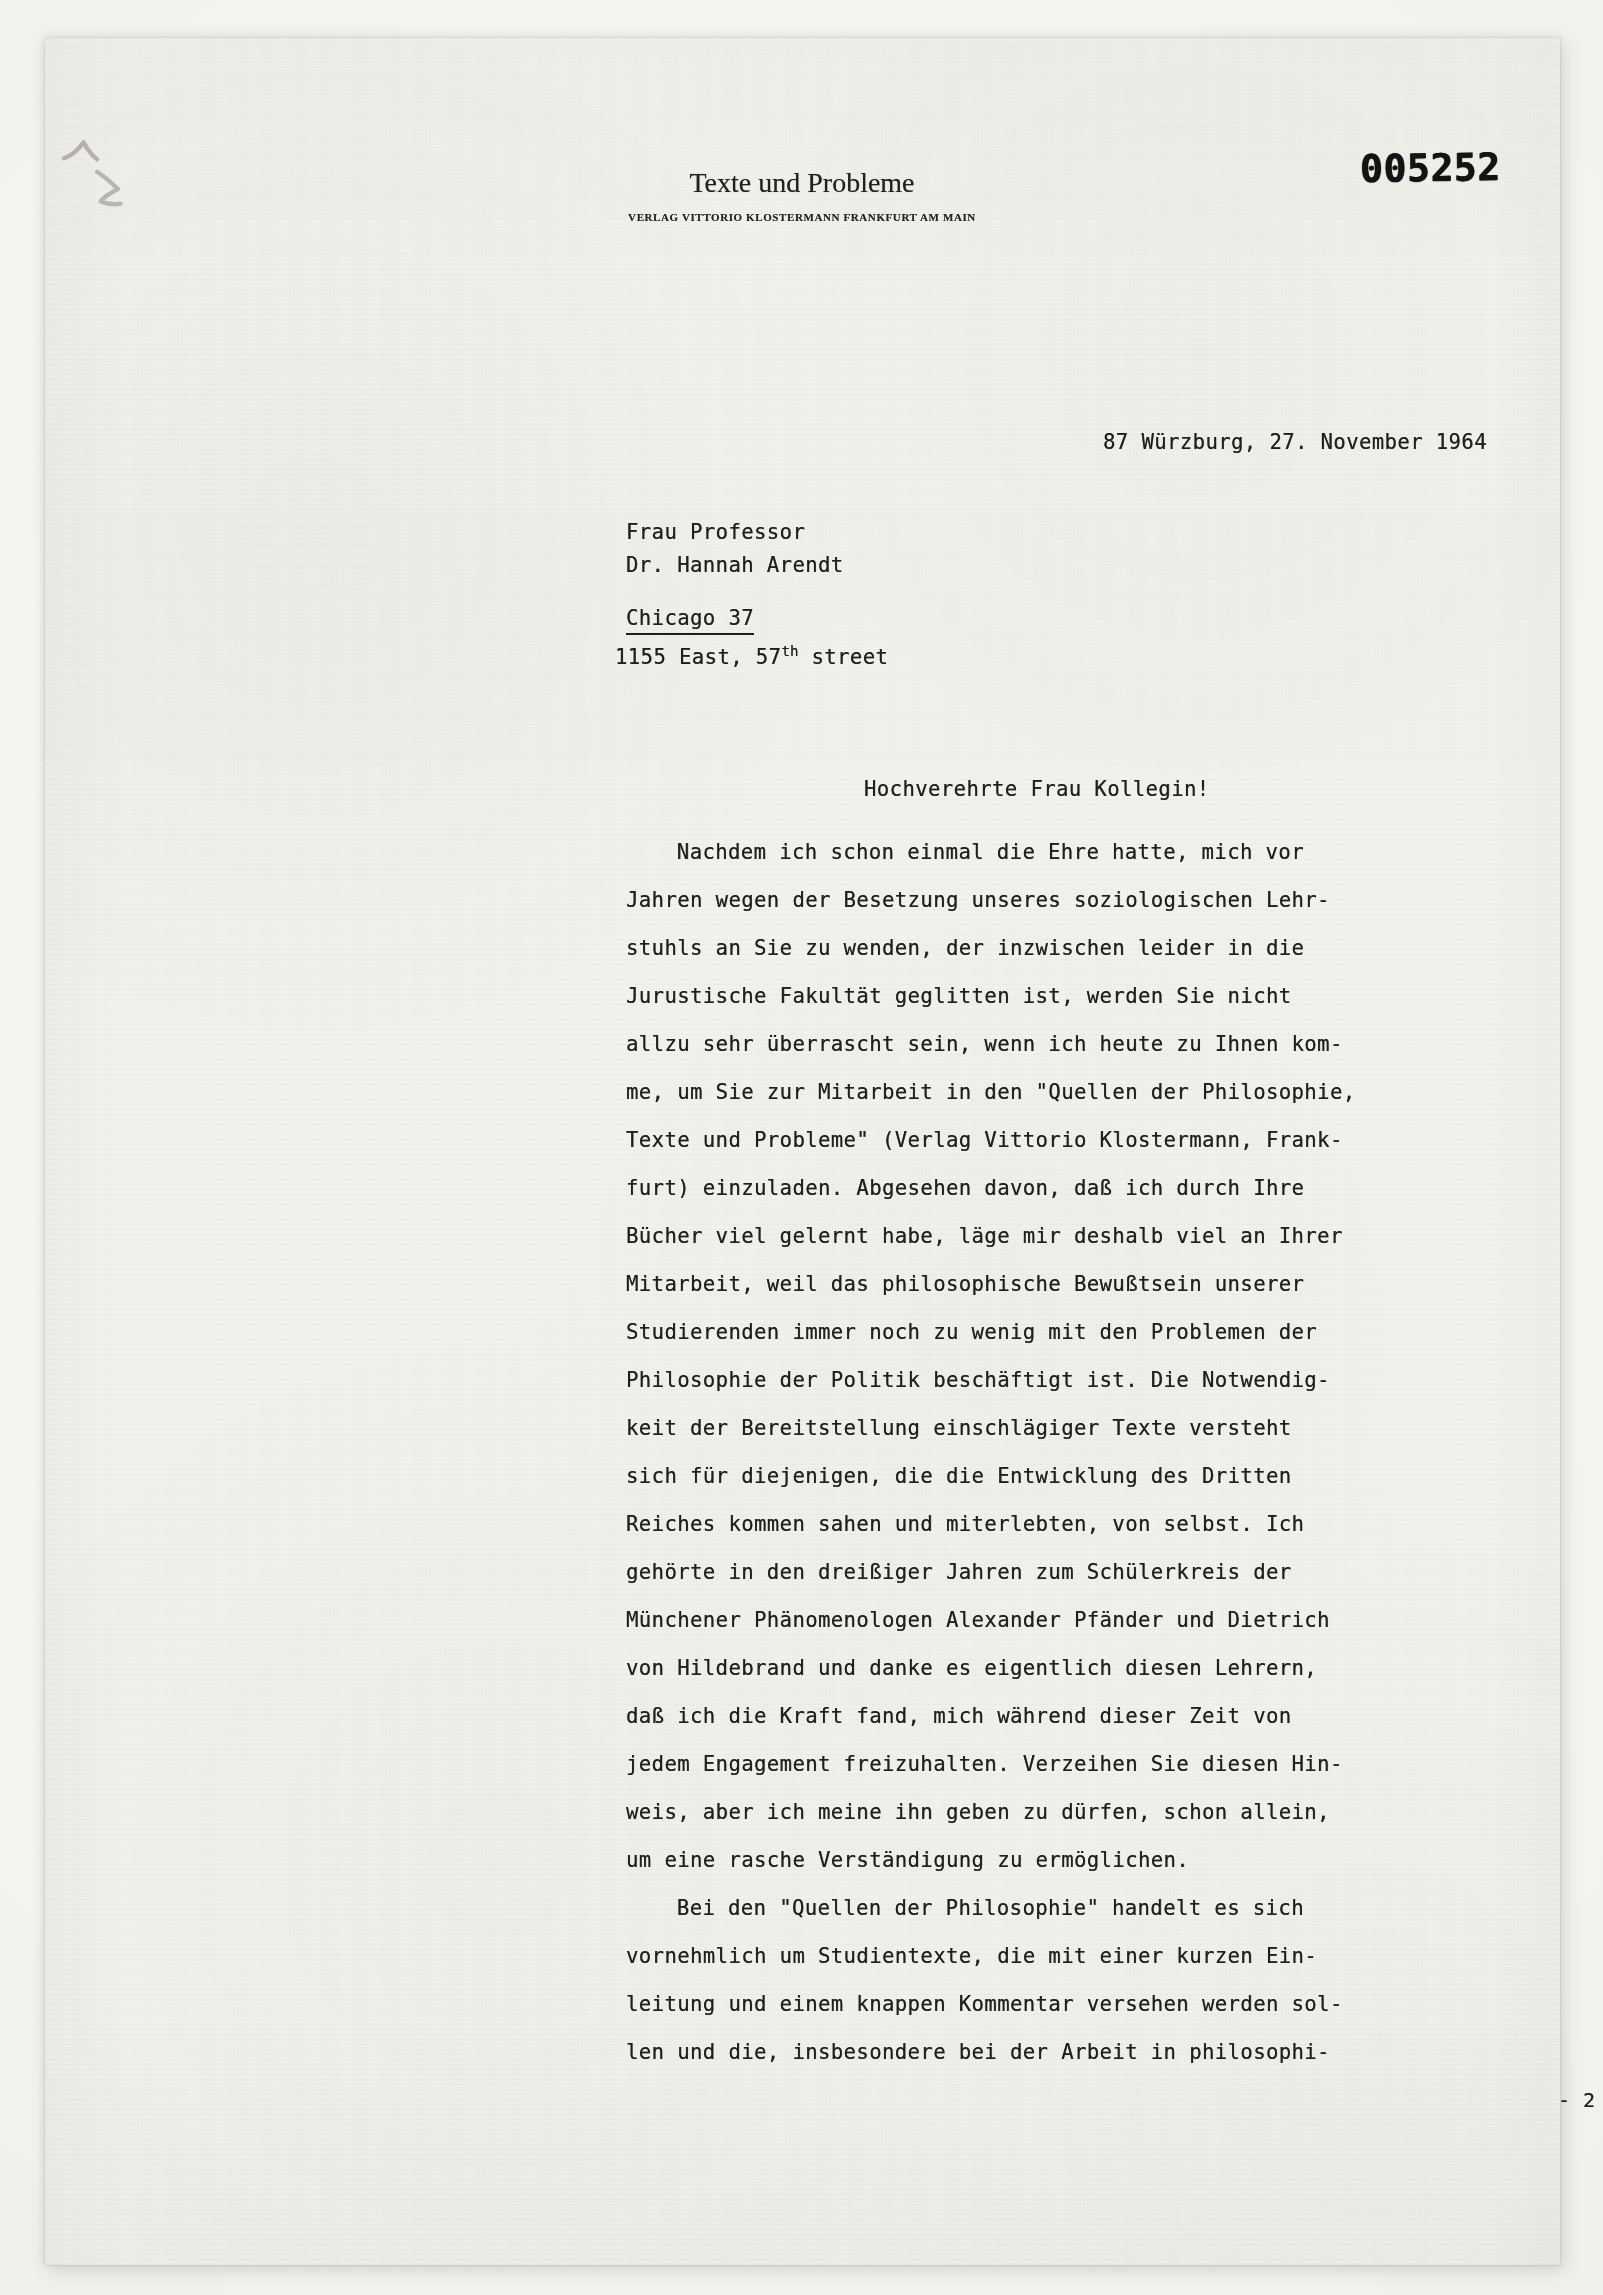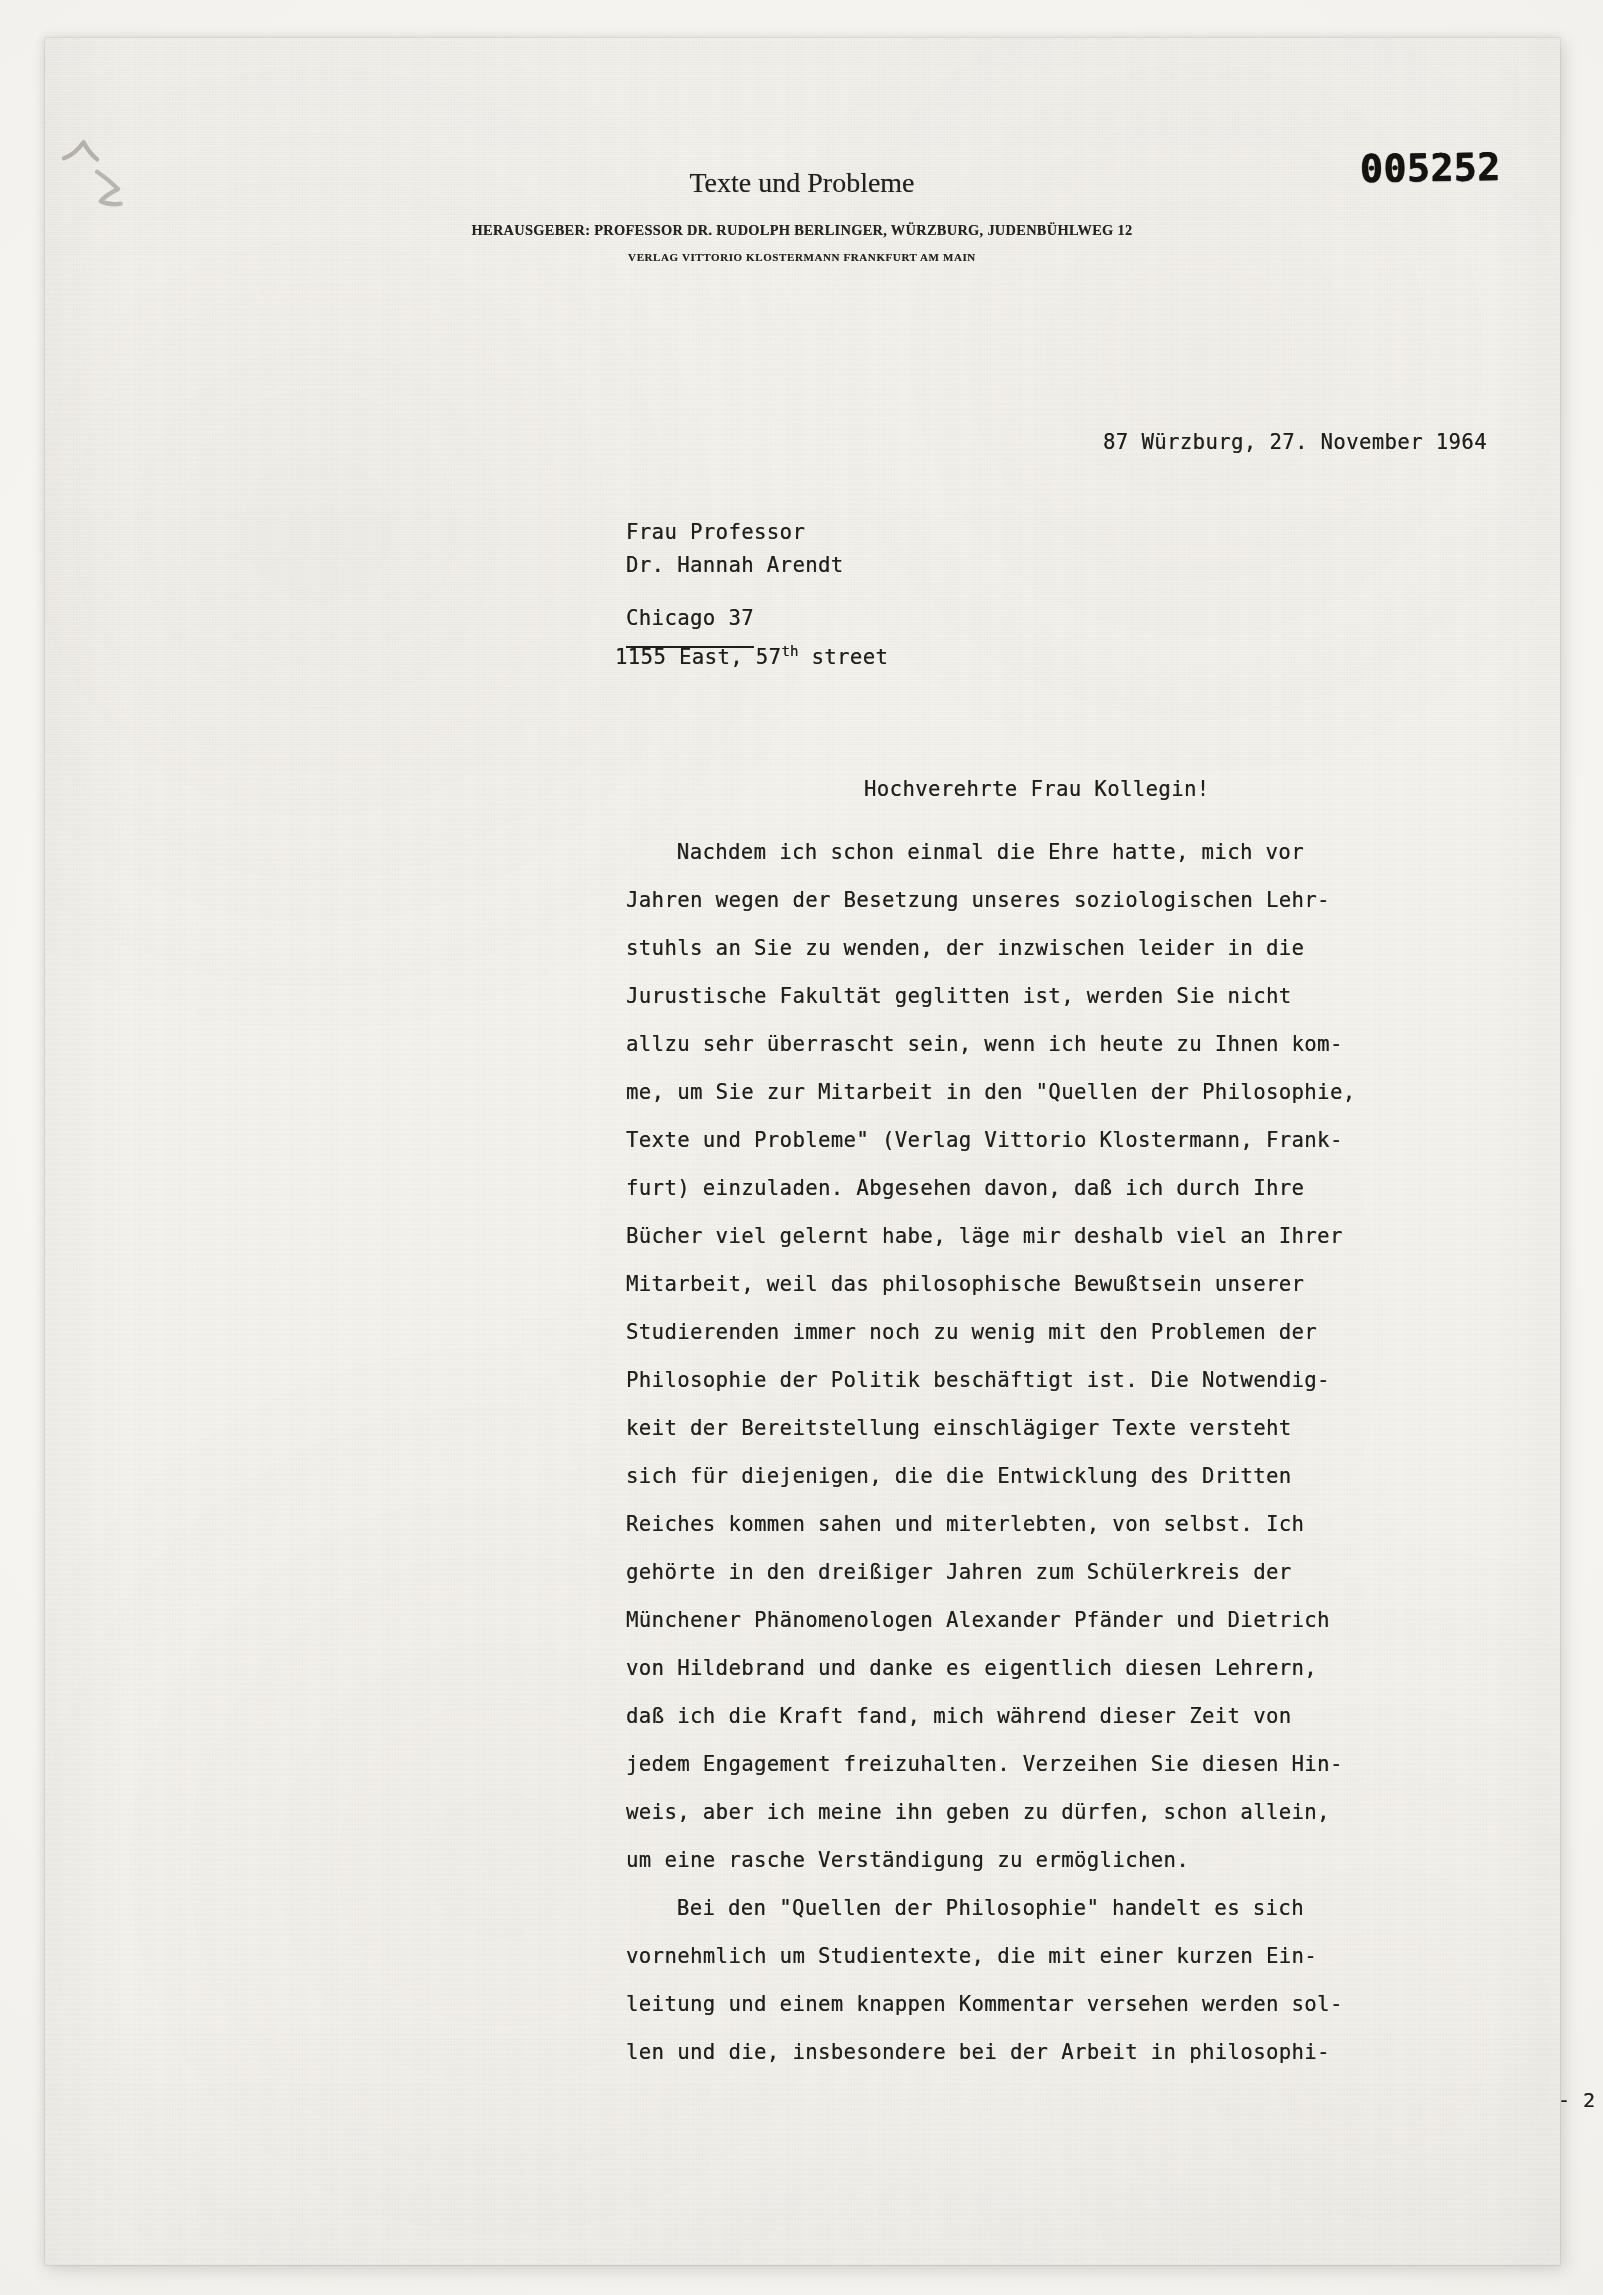--- a/index.html
+++ b/index.html
@@ -197,21 +197,21 @@
   }
 
   .addr .tline { height: 33px; }
 
   .city {
     position: absolute;
     left: 313px;
     top: 606px;
     white-space: pre;
     border-bottom: 2.5px solid #201f1d;
-    padding-bottom: 16px;
+    padding-bottom: 3px;
     display: inline-block;
     text-align: right;
   }
 
   .street {
     position: absolute;
     left: 302px;
     top: 643px;
     white-space: pre;
   }
@@ -266,21 +266,20 @@
     <g fill="none" stroke="#5d5a54" stroke-linecap="round" stroke-linejoin="round">
       <path d="M8 62 C20 58, 30 50, 40 36 C44 44, 52 56, 62 64" stroke-width="7" opacity="0.75"></path>
       <path d="M62 84 C74 92, 86 102, 96 112 C84 118, 74 124, 68 132 C76 136, 88 138, 100 136" stroke-width="7" opacity="0.7"></path>
     </g>
   </svg>
 
   <div class="stamp">005252</div>
 
   <div class="letterhead">
     <div class="lh-subtitle">Texte und Probleme</div>
-    <div class="lh-editor">HERAUSGEBER: PROFESSOR DR. RUDOLPH BERLINGER,  WÜRZBURG, JUDENBÜHLWEG 12</div>
     <div class="lh-publisher">VERLAG VITTORIO KLOSTERMANN FRANKFURT AM MAIN</div>
   </div>
 
   <div class="typed">
 
     <div class="tline date-line">87 Würzburg, 27. November 1964</div>
 
     <div class="addr">
       <div class="tline">Frau Professor</div>
       <div class="tline">Dr. Hannah Arendt</div>

